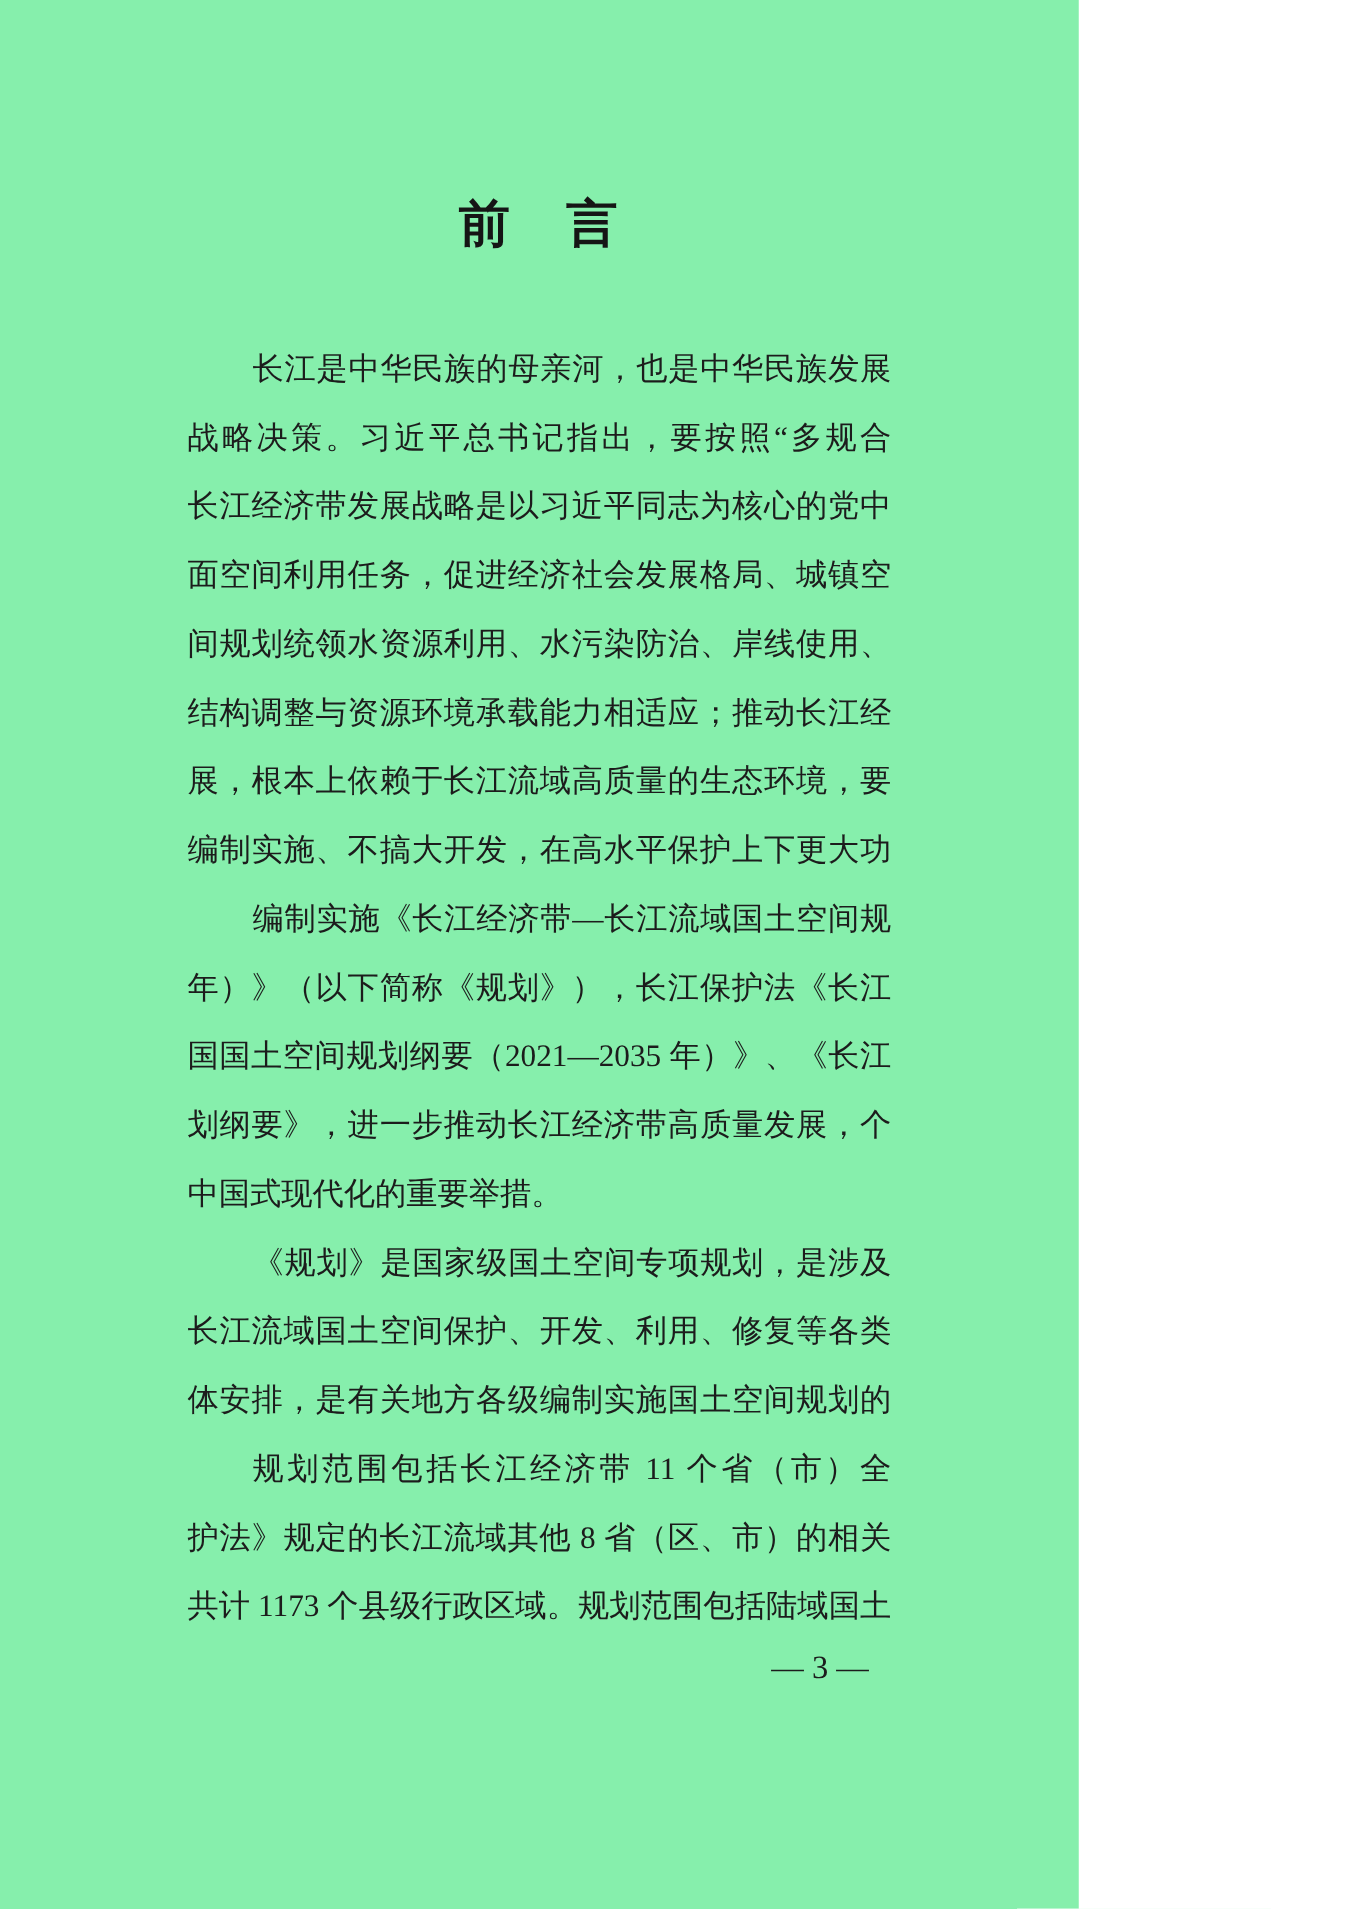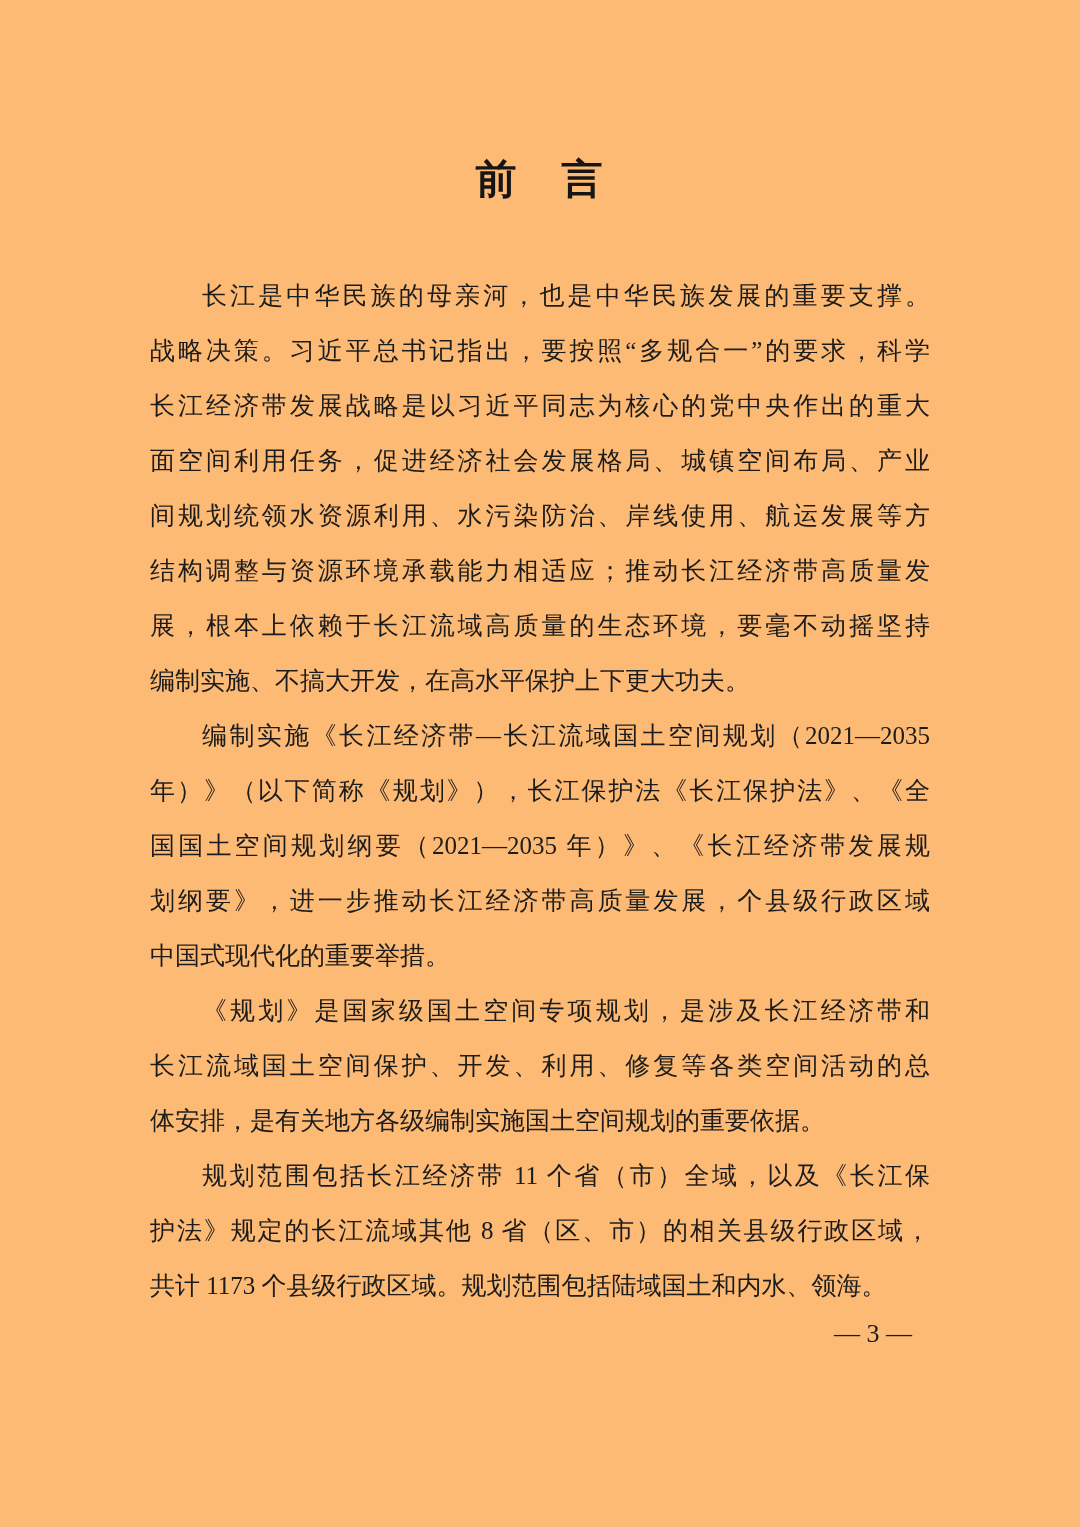--- a/index.html
+++ b/index.html
@@ -2,23 +2,23 @@
 <html><head>
 <meta charset="utf-8">
 <style>
   html, body {
     margin: 0;
     padding: 0;
     background: #ffffff;
   }
   .page {
     position: relative;
-    width: 1080px;
+    width: 863px;
     height: 1527px;
-    background: #fdba74;
+    background: #86efac;
     box-sizing: border-box;
     padding: 150px 150px 0 150px;
     font-family: "Liberation Serif", "DejaVu Serif", serif;
     color: #1c1c1c;
     overflow: hidden;
   }
   .doc-title {
     margin: 0;
     font-family: "Liberation Sans", "DejaVu Sans", sans-serif;
     font-weight: bold;

